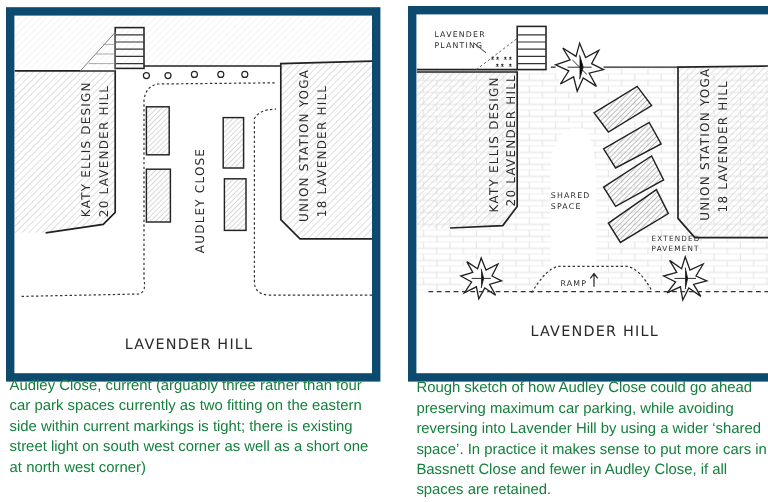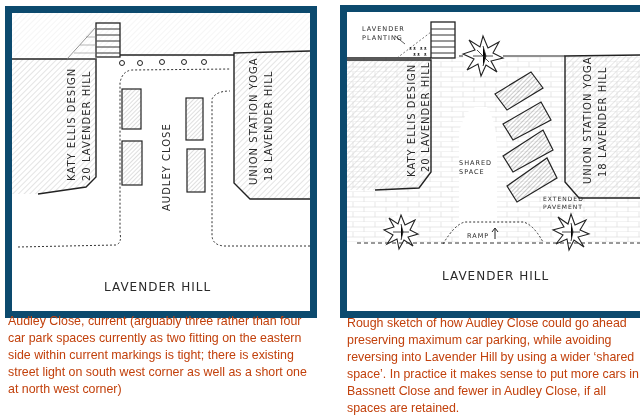--- a/index.html
+++ b/index.html
@@ -2,21 +2,21 @@
 <html><head>
 <meta charset="utf-8">
 <style>
   html, body { margin:0; padding:0; background:#ffffff; }
   body { width:640px; height:418px; position:relative; overflow:hidden; font-family:"Liberation Sans", sans-serif; }
   .panel { position:absolute; border:7px solid #0c4a6e; background:#fff; overflow:hidden; }
   #panel-left { left:5px; top:6px; width:298px; height:298px; }
   #panel-right { left:340px; top:5px; width:294px; height:299px; }
   .panel svg { position:absolute; left:0; top:0; }
   .hand { font-family:"DejaVu Sans", sans-serif; fill:#2a2a2a; letter-spacing:1px; }
-  .caption { position:absolute; font-size:12.4px; line-height:17px; color:#c2410c; font-family:"Liberation Sans", sans-serif; }
+  .caption { position:absolute; font-size:12.4px; line-height:17px; color:#15803d; font-family:"Liberation Sans", sans-serif; }
   #caption-left { left:8px; top:313px; width:300px; }
   #caption-right { left:347px; top:315px; width:292px; }
 </style>
 </head>
 <body>
 
 <div class="panel" id="panel-left">
   <svg width="298" height="298" viewBox="0 0 298 298">
     <defs>
       <pattern id="hatchL" width="4" height="4" patternUnits="userSpaceOnUse" patternTransform="rotate(45)">

